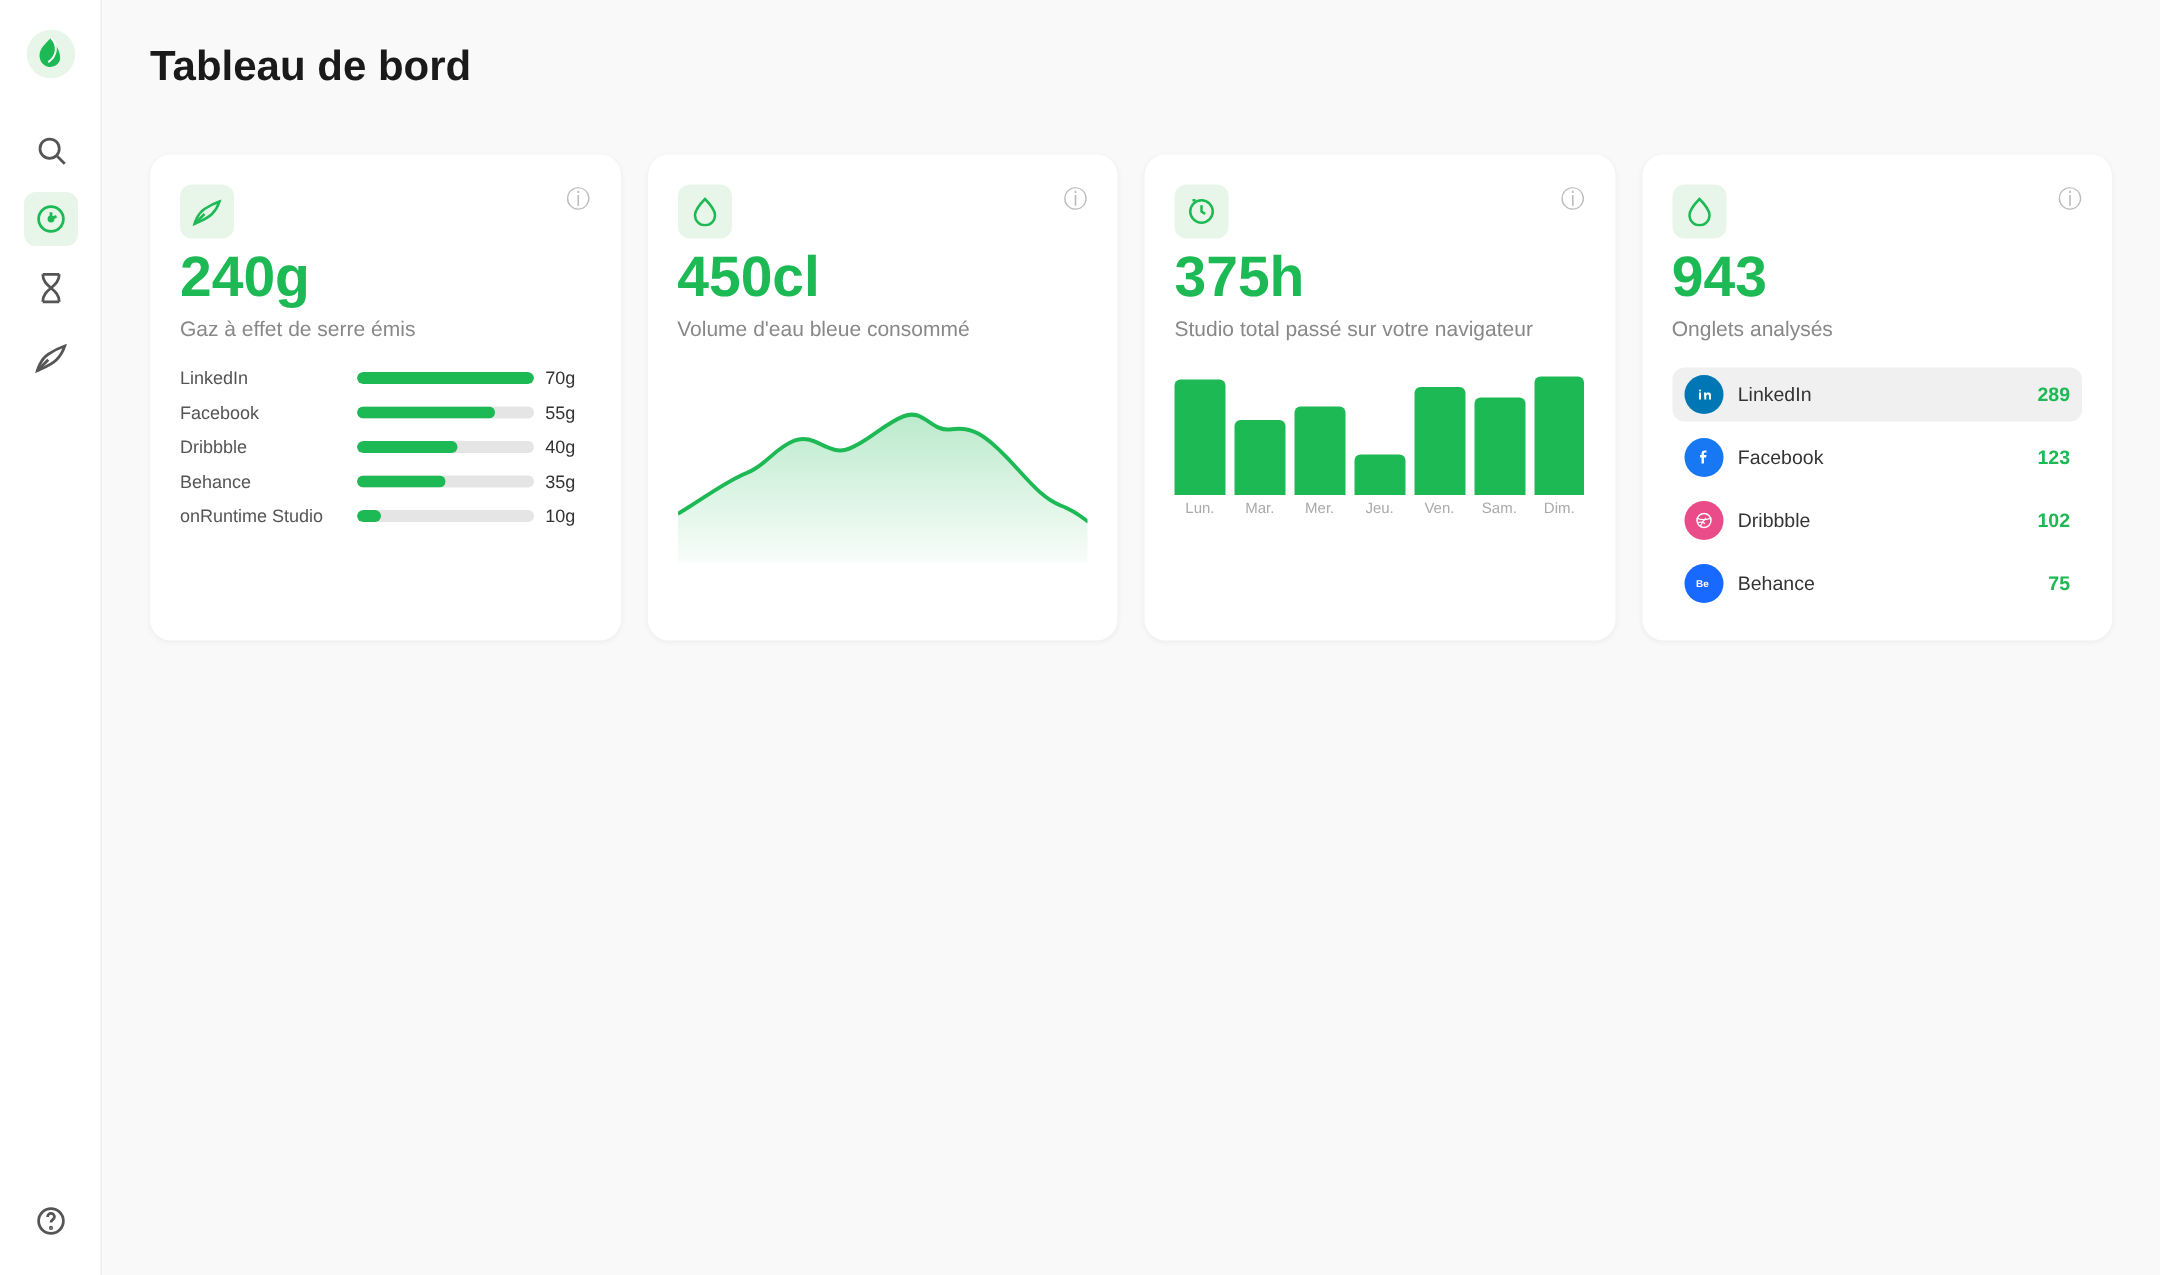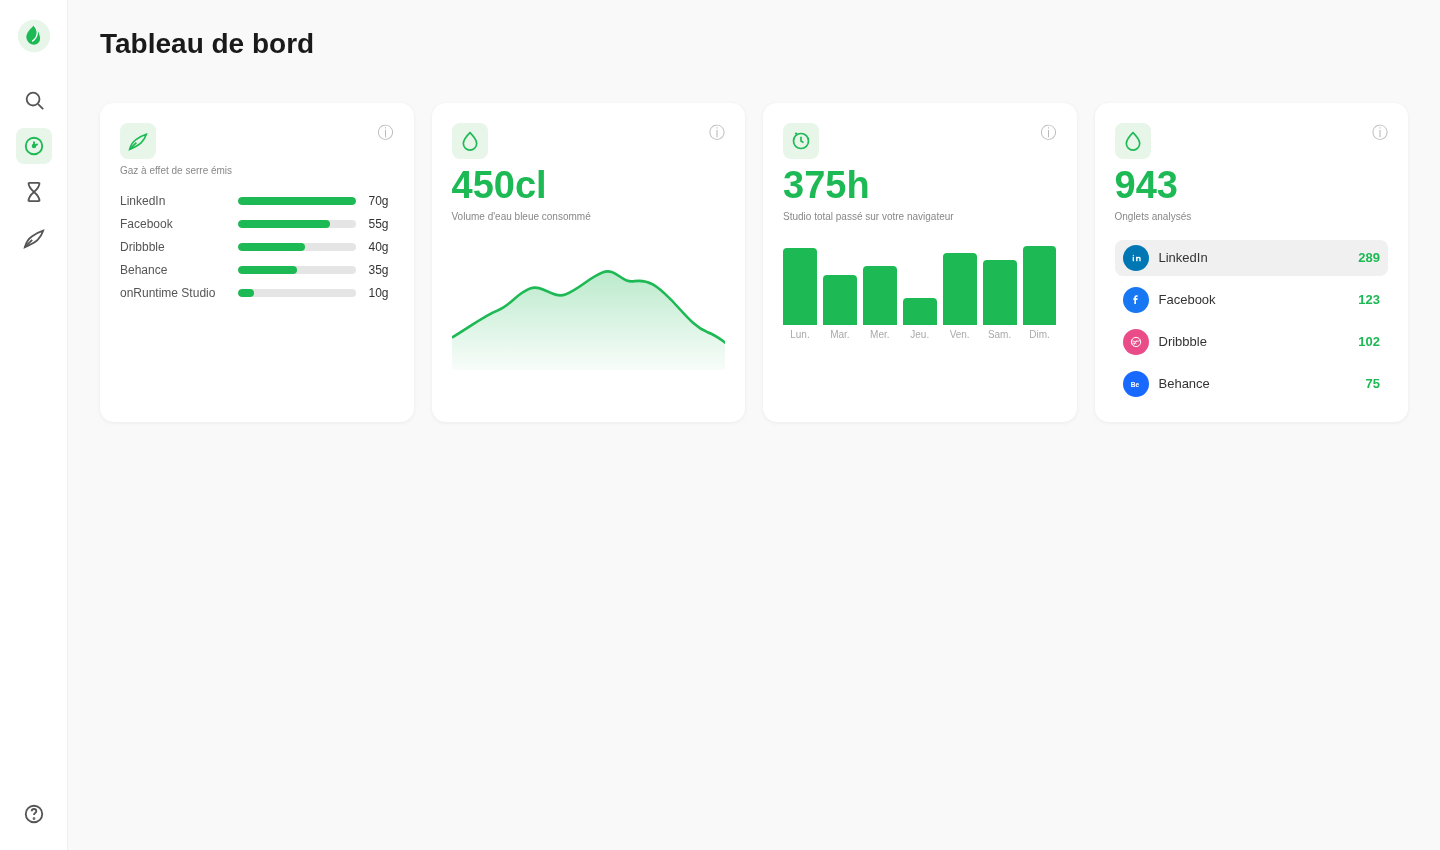--- a/index.html
+++ b/index.html
@@ -105,21 +105,21 @@
     }
 
     .card-value {
       font-size: 38px;
       font-weight: 800;
       color: #1db954;
       line-height: 1.1;
       margin-bottom: 4px;
     }
     .card-label {
-      font-size: 10px;
+      font-size: 14px;
       color: #888;
       margin-bottom: 18px;
     }
 
     
     .bar-list {
       display: flex;
       flex-direction: column;
       gap: 9px;
     }
@@ -143,21 +143,21 @@
     }
     .bar-fill {
       height: 100%;
       background: #1db954;
       border-radius: 4px;
     }
     .bar-val {
       font-size: 12px;
       color: #333;
       width: 30px;
-      text-align: center;
+      text-align: left;
       flex-shrink: 0;
     }
 
     
     .chart-area {
       width: 100%;
       height: 130px;
     }
 
     
@@ -289,20 +289,21 @@
     <div class="card">
       <div class="card-header">
         <div class="card-icon-box">
           <svg viewBox="0 0 24 24" fill="none" stroke="#1db954" stroke-width="2">
             <path d="M2 22 C2 22 4 14 10 10 C16 6 22 4 22 4 C22 4 20 10 16 14 C12 18 6 20 2 22Z"></path>
             <path d="M2 22 L10 14"></path>
           </svg>
         </div>
         <span class="info-icon">ⓘ</span>
       </div>
+      <div class="card-value">240g</div>
       <div class="card-label">Gaz à effet de serre émis</div>
       <div class="bar-list">
 
       <div class="bar-row">
     <span class="bar-row-name">LinkedIn</span>
     <div class="bar-track">
       <div class="bar-fill" style="width:100%"></div>
     </div>
     <span class="bar-val">70g</span>
   </div>

